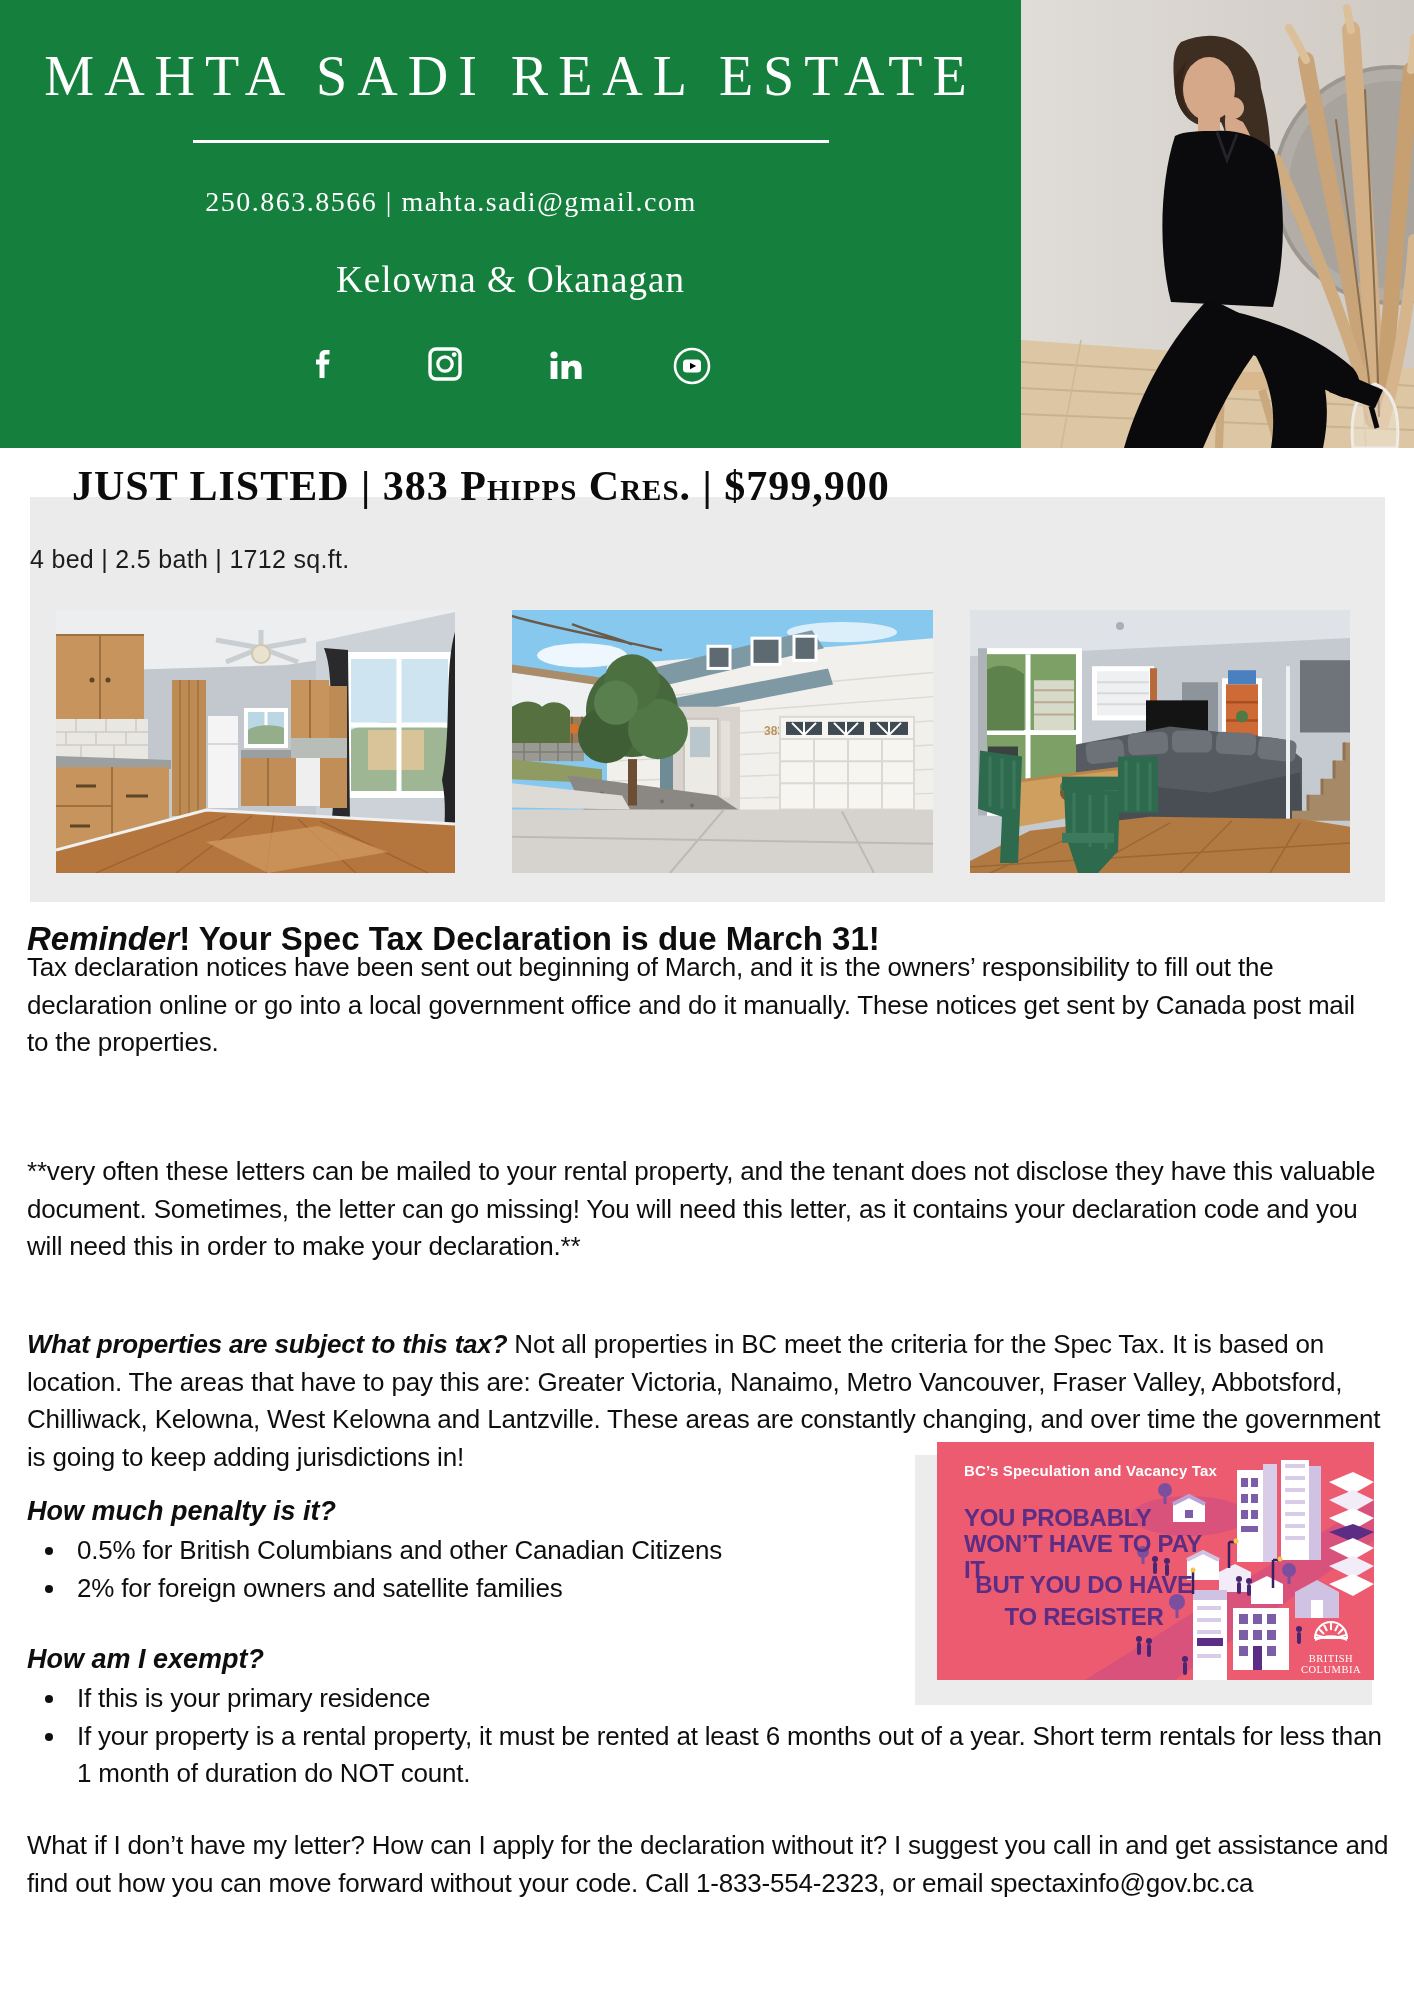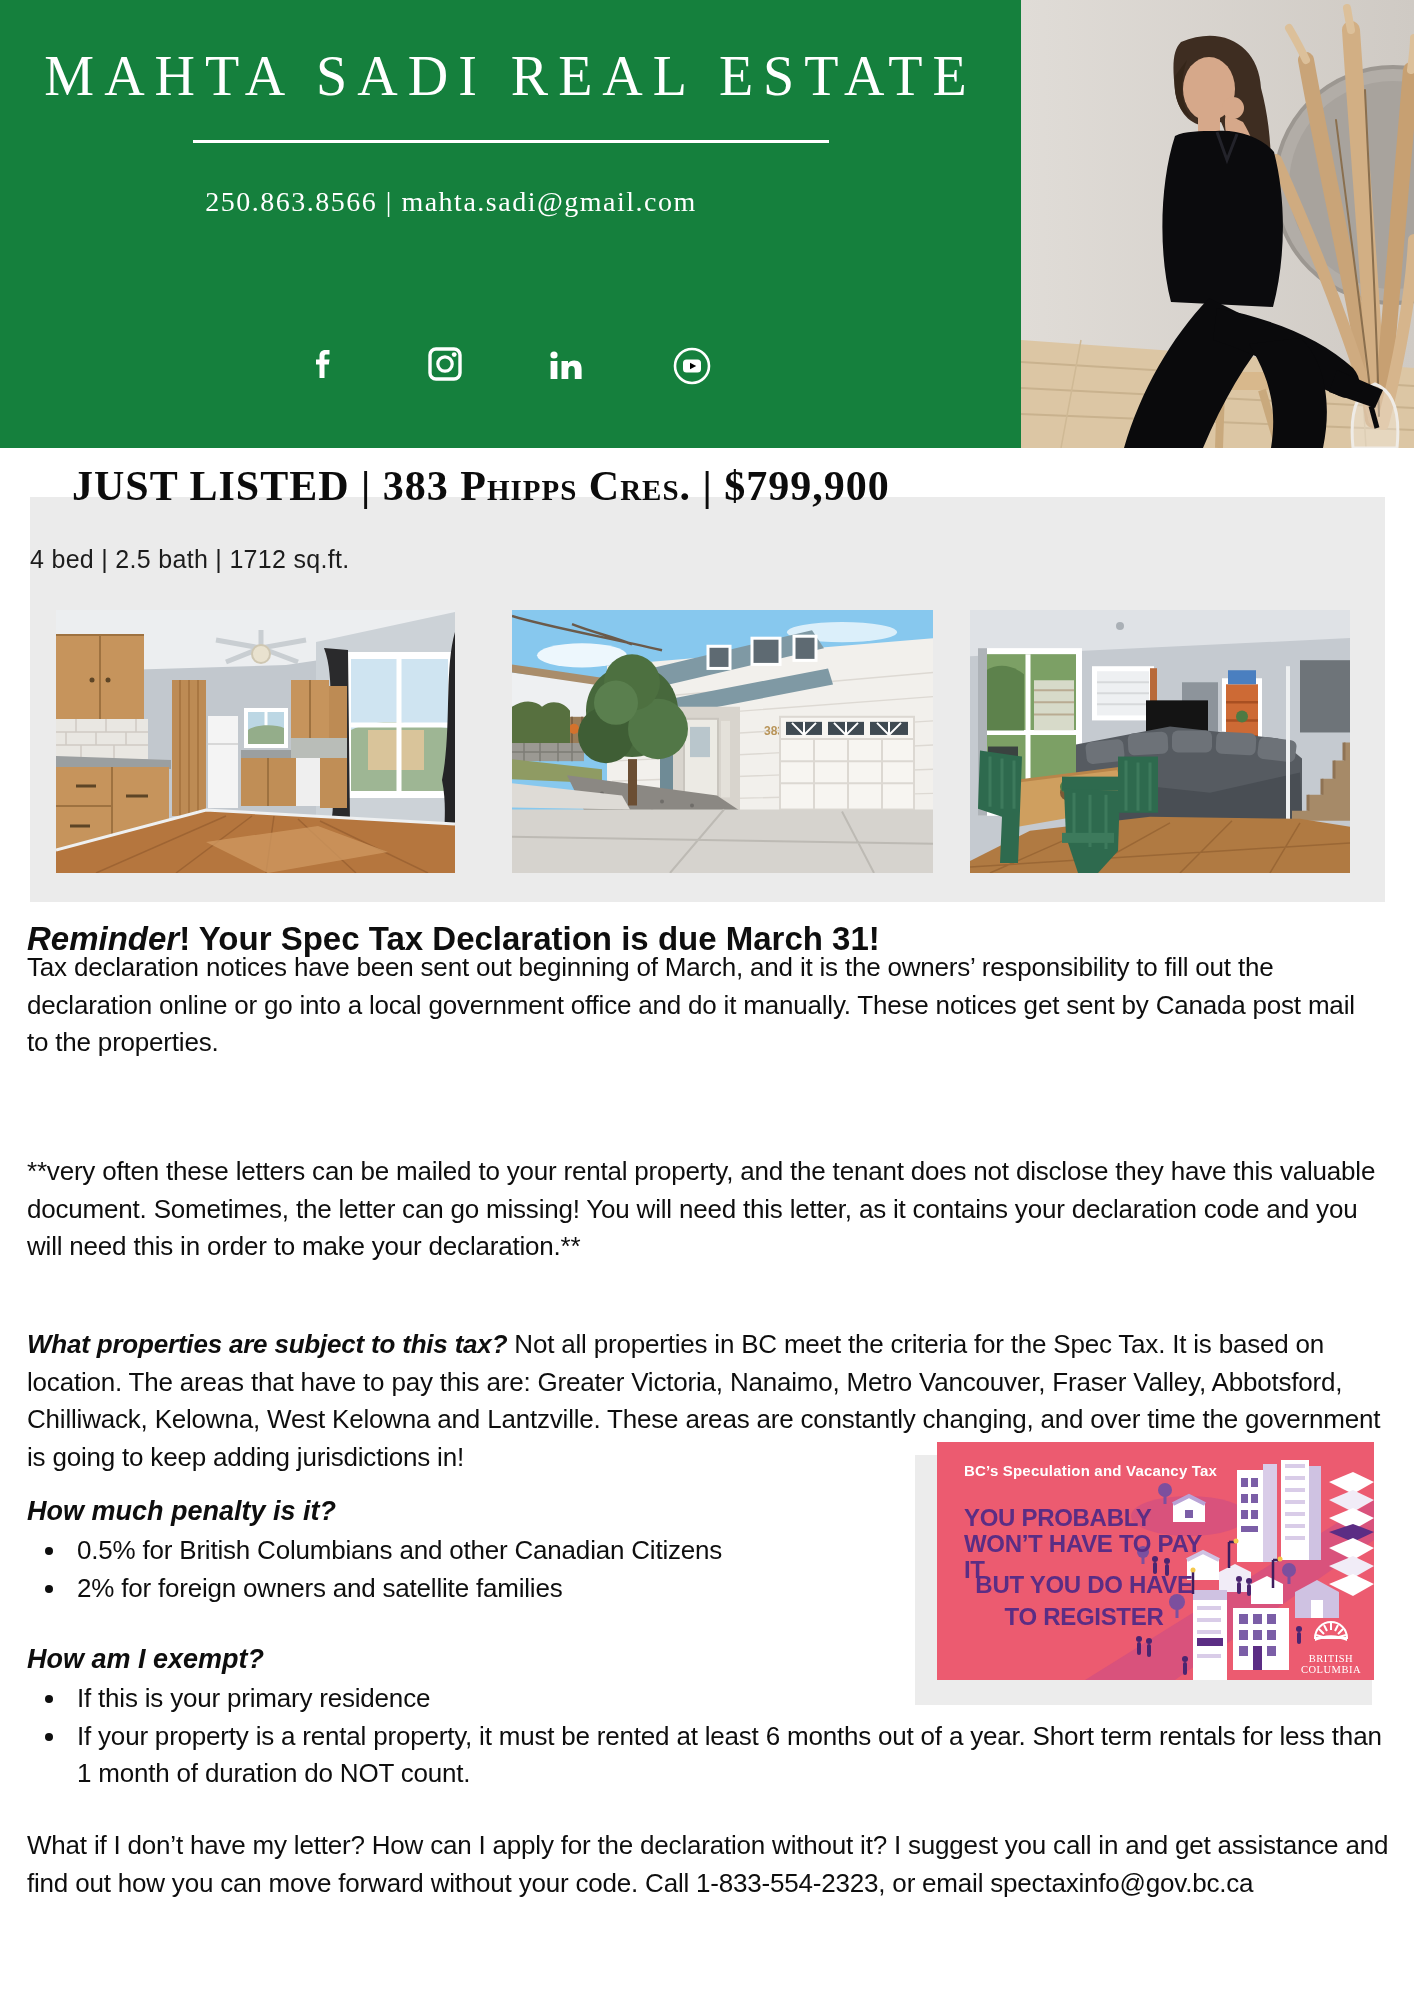--- a/index.html
+++ b/index.html
@@ -58,20 +58,21 @@
 </head>
 <body>
 
 <div class="page">
 
   <div class="header">
     <div class="header-inner">
       <div class="brand-title">MAHTA SADI REAL ESTATE</div>
       <div class="brand-rule"></div>
       <div class="brand-contact">250.863.8566 | mahta.sadi@gmail.com</div>
+      <div class="brand-region">Kelowna &amp; Okanagan</div>
       <div class="social-row">
         <span>
           <svg width="34" height="40" viewBox="0 0 34 40">
               <path fill="#fff" d="M21.5 6h-4.2c-3.6 0-5.8 2.3-5.8 6v3.6H8v4.8h3.5V34h5V20.4h4.3l.7-4.8h-5v-3c0-1.4.5-2 1.9-2h3.1z"></path>
             </svg>
         </span>
         <span>
           <svg width="38" height="40" viewBox="0 0 38 40">
               <rect x="4" y="5" width="30" height="30" rx="6" fill="none" stroke="#fff" stroke-width="3.4"></rect>
               <circle cx="19" cy="20" r="7.2" fill="none" stroke="#fff" stroke-width="3.2"></circle>

